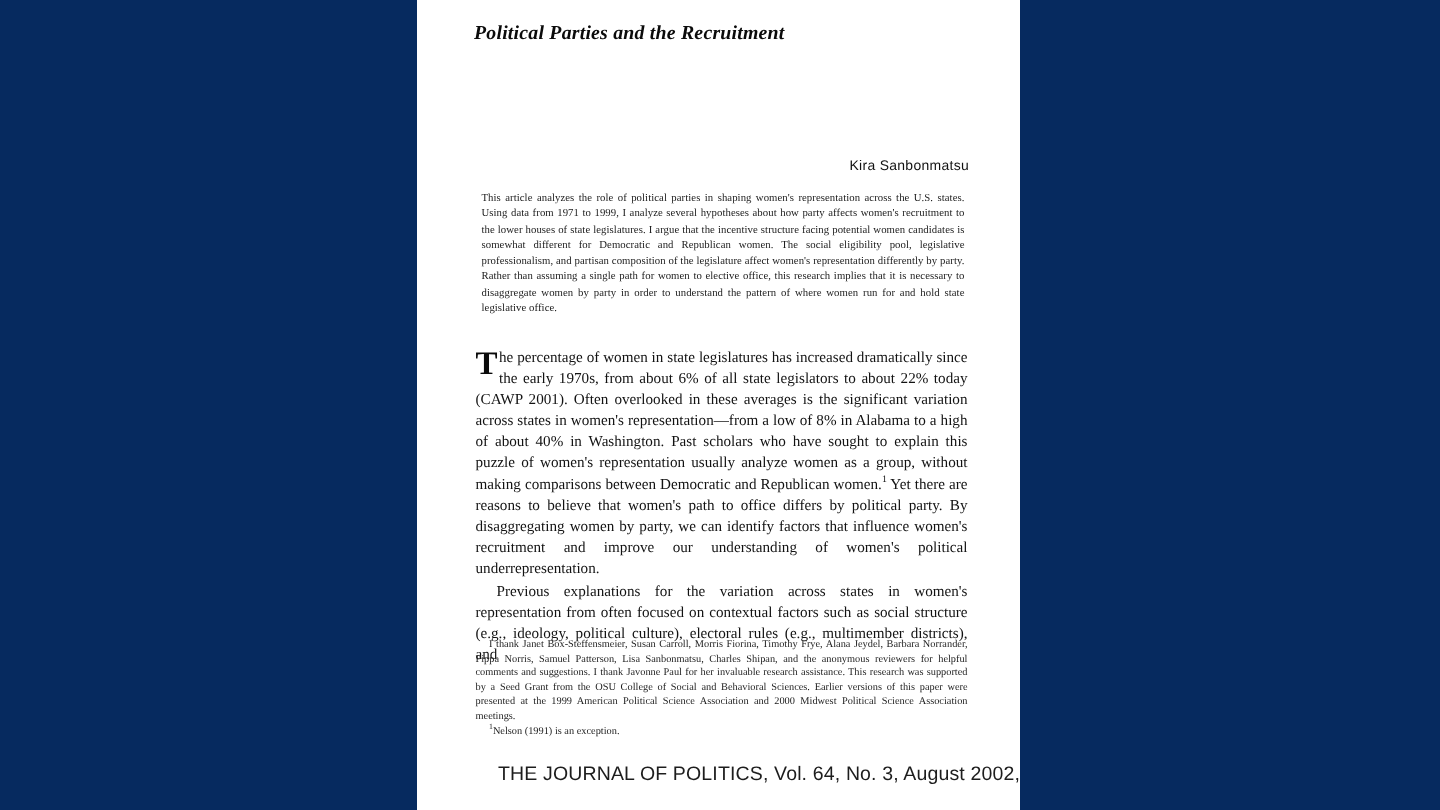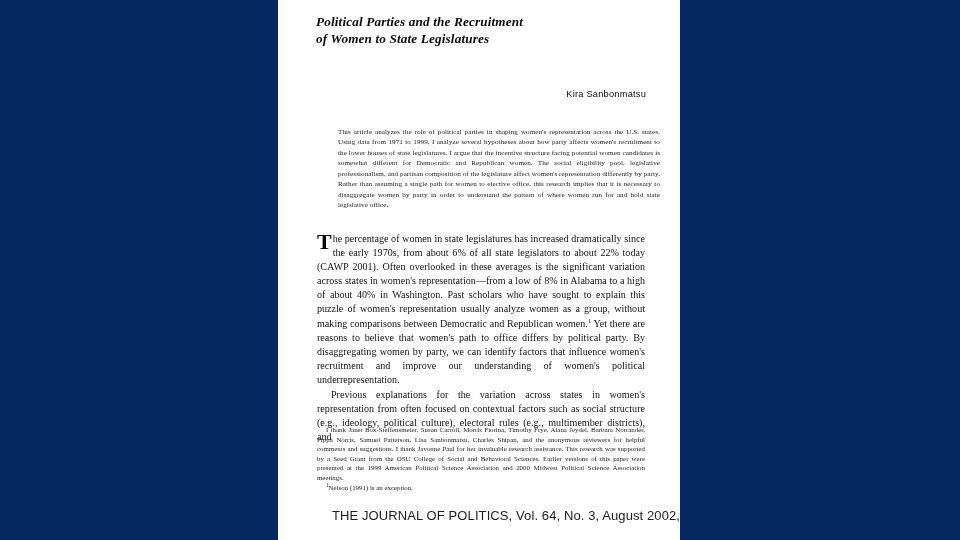--- a/index.html
+++ b/index.html
@@ -62,33 +62,34 @@
     top: 88px;
     width: 330px;
     text-align: right;
   }
   .author-name {
     font-family: "Liberation Sans", sans-serif;
     font-size: 9.3px;
     line-height: 12px;
     color: #111111;
     letter-spacing: 0.2px;
+    margin-top: 16px;
   }
   .author-affil {
     font-family: "Liberation Sans", sans-serif;
     font-size: 8.2px;
     line-height: 11px;
     color: #161616;
     letter-spacing: 0.15px;
   }
 
   
   #abstract-block {
     position: absolute;
-    left: 60px;
+    left: 43px;
     top: 127px;
     width: 322px;
   }
   .abstract-text {
     font-family: "Liberation Serif", serif;
     font-size: 7.15px;
     line-height: 10.45px;
     color: #1b1b1b;
     text-align: justify;
     text-justify: inter-word;
@@ -183,21 +184,20 @@
 </head>
 <body>
 
 <div id="viewer">
 
   <div id="page">
     <div class="page-inner">
 
       <div id="title-block">
         <div class="title-line">Political Parties and the Recruitment</div>
-        <div class="title-line">of Women to State Legislatures</div>
       </div>
 
       <div id="author-block">
         <div class="author-name">Kira Sanbonmatsu</div>
       </div>
 
       <div id="abstract-block">
         <p class="abstract-text">This article analyzes the role of political parties in shaping women's representation across the U.S. states. Using data from 1971 to 1999, I analyze several hypotheses about how party affects women's recruitment to the lower houses of state legislatures. I argue that the incentive structure facing potential women candidates is somewhat different for Democratic and Republican women. The social eligibility pool, legislative professionalism, and partisan composition of the legislature affect women's representation differently by party. Rather than assuming a single path for women to elective office, this research implies that it is necessary to disaggregate women by party in order to understand the pattern of where women run for and hold state legislative office.</p>
       </div>
 

